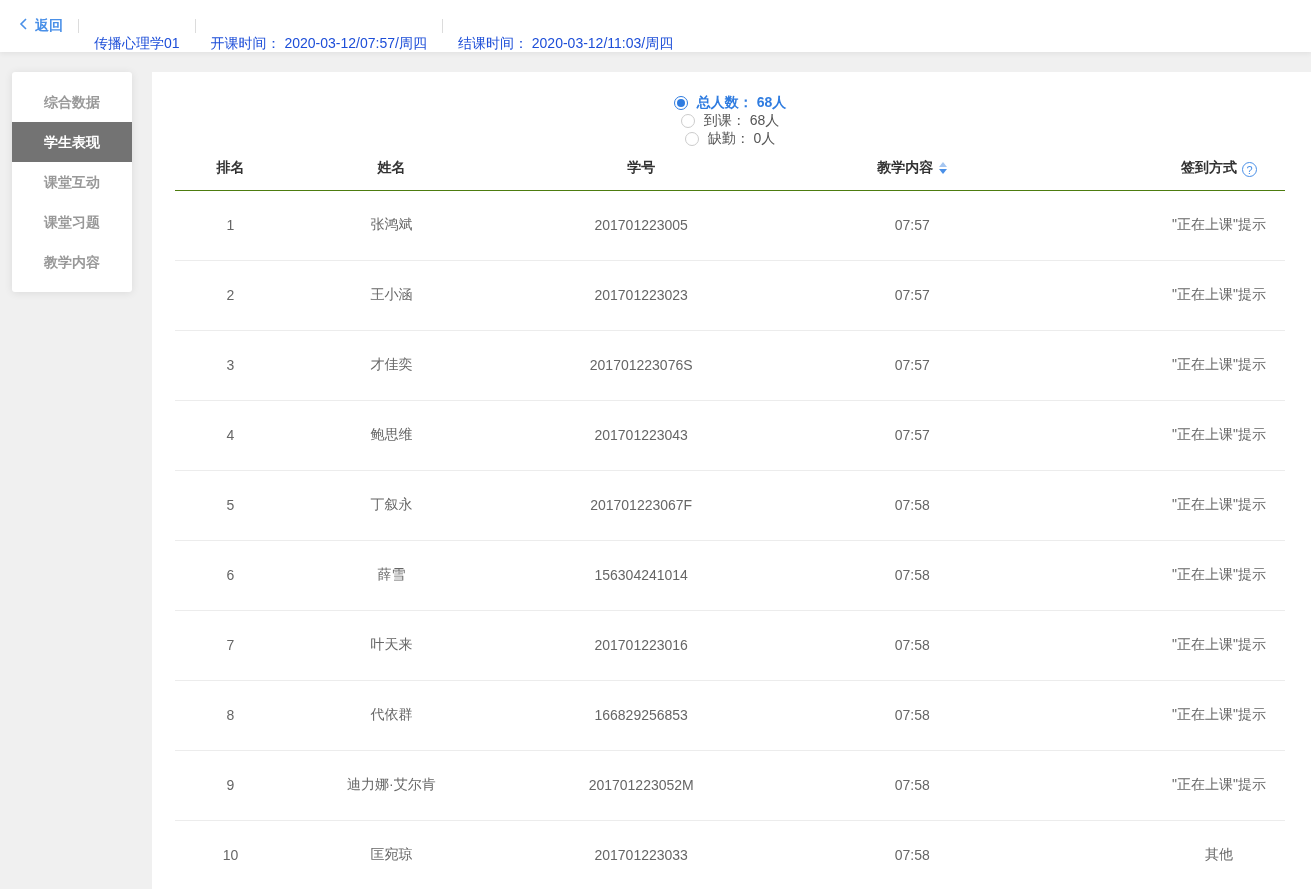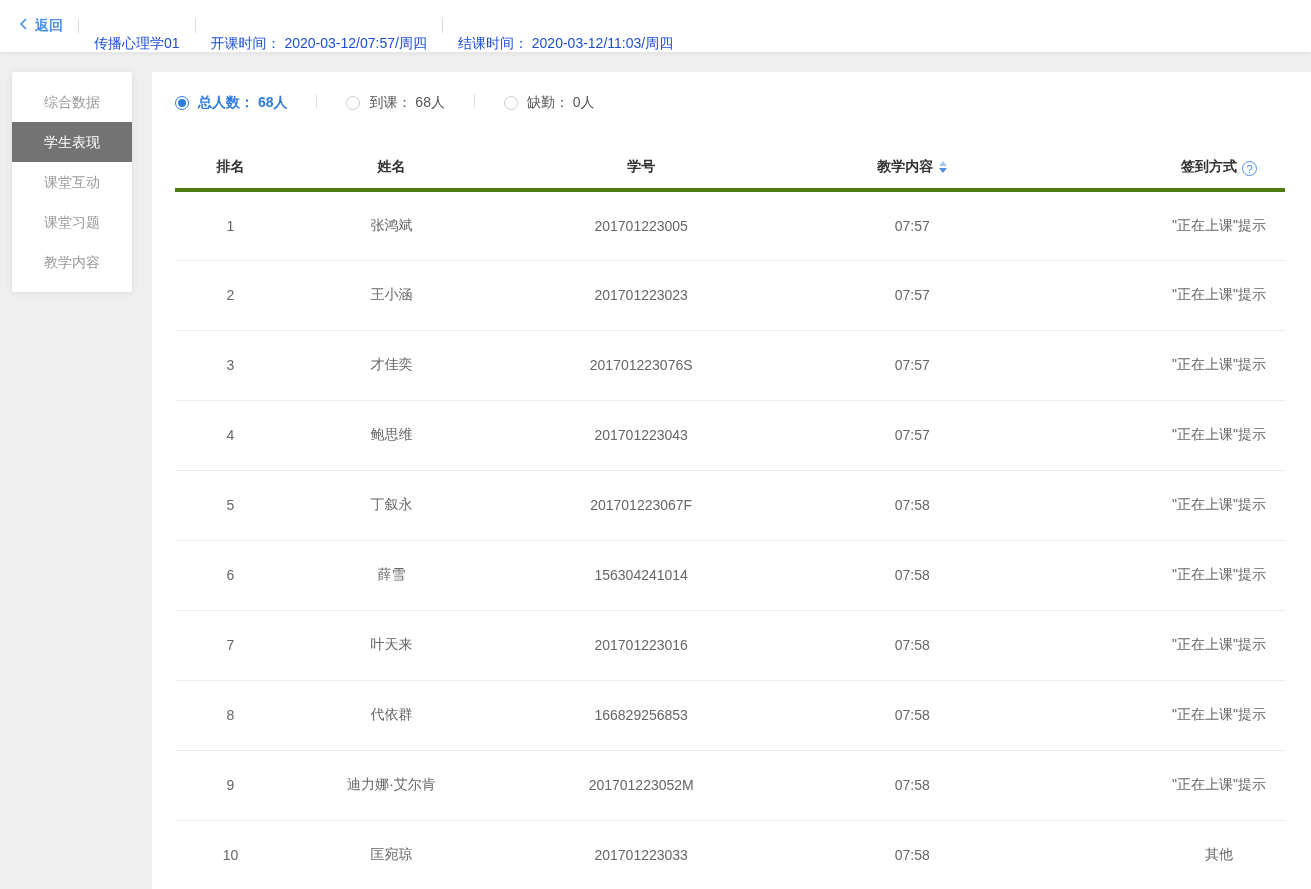--- a/index.html
+++ b/index.html
@@ -12,43 +12,43 @@
     box-shadow:0 2px 5px rgba(0,0,0,0.06); position:relative; z-index:5; }
   .back { display:flex; align-items:flex-start; gap:7px; color:#4a90e8;
     font-weight:700; cursor:pointer; }
   .tb-sep { width:1px; height:14px; background:#dcdcdc; margin:0 15px; }
   .tb-text { color:#1d4ed8;margin-top:35px; }
 
   
   .page { display:flex; align-items:flex-start; padding:20px 0 0 12px; }
 
   .sidebar { width:120px; background:#fff; border-radius:3px; padding:10px 0;
-    box-shadow:0 1px 8px rgba(0,0,0,0.09); flex:none; }
+    box-shadow:0 1px 8px rgba(0,0,0,0.09); flex:none;font-weight:bold; }
   .side-item { height:40px; line-height:40px; text-align:center; font-size:14px;
     color:#999; cursor:pointer; }
   .side-item.active { background:#737373; color:#fff; }
 
   .main { flex:1; margin-left:20px; background:#fff; min-height:817px;
     padding:22px 26px 0 23px; }
 
   
-  .filters { display:flex; align-items:flex-start; height:30px; font-size:14px; color:#555; }
+  .filters { display:flex; align-items:center; height:30px; font-size:14px; color:#555;flex-direction:column; }
   .f-item { display:flex; align-items:center; gap:9px; cursor:pointer; }
   .radio { width:14px; height:14px; border-radius:50%; border:1px solid #ccc;
     background:#fff; position:relative; flex:none; }
   .radio.on { border-color:#2f7ce0; }
   .radio.on::after { content:""; position:absolute; left:2px; top:2px; right:2px; bottom:2px;
     border-radius:50%; background:#2f7ce0; }
   .f-item.sel .f-label { color:#2f7ce0; font-weight:700; }
   .f-sep { width:1px; height:14px; background:#e0e0e0; margin:0 29px; }
 
   
   table { width:100%; border-collapse:collapse; margin-top:22px; table-layout:fixed; }
   th { height:44px; font-size:14px; font-weight:700; color:#333; text-align:center;
-    border-bottom:4px solid #4d7c0f; }
+    border-bottom:1px solid #4d7c0f; }
   td { height:70px; font-size:14px; color:#666; text-align:center;
     border-bottom:1px solid #ececec; }
   th:nth-child(1), td:nth-child(1) { width:10%; }
   th:nth-child(2), td:nth-child(2) { width:19%; }
   th:nth-child(3), td:nth-child(3) { width:26%; }
   th:nth-child(4), td:nth-child(4) { width:25%; padding-right:24px; }
   th:nth-child(5), td:nth-child(5) { width:20%; padding-left:90px; }
 
   .sort-ico { display:inline-flex; flex-direction:column; gap:2px; margin-left:6px;
     vertical-align:middle; cursor:pointer; }

